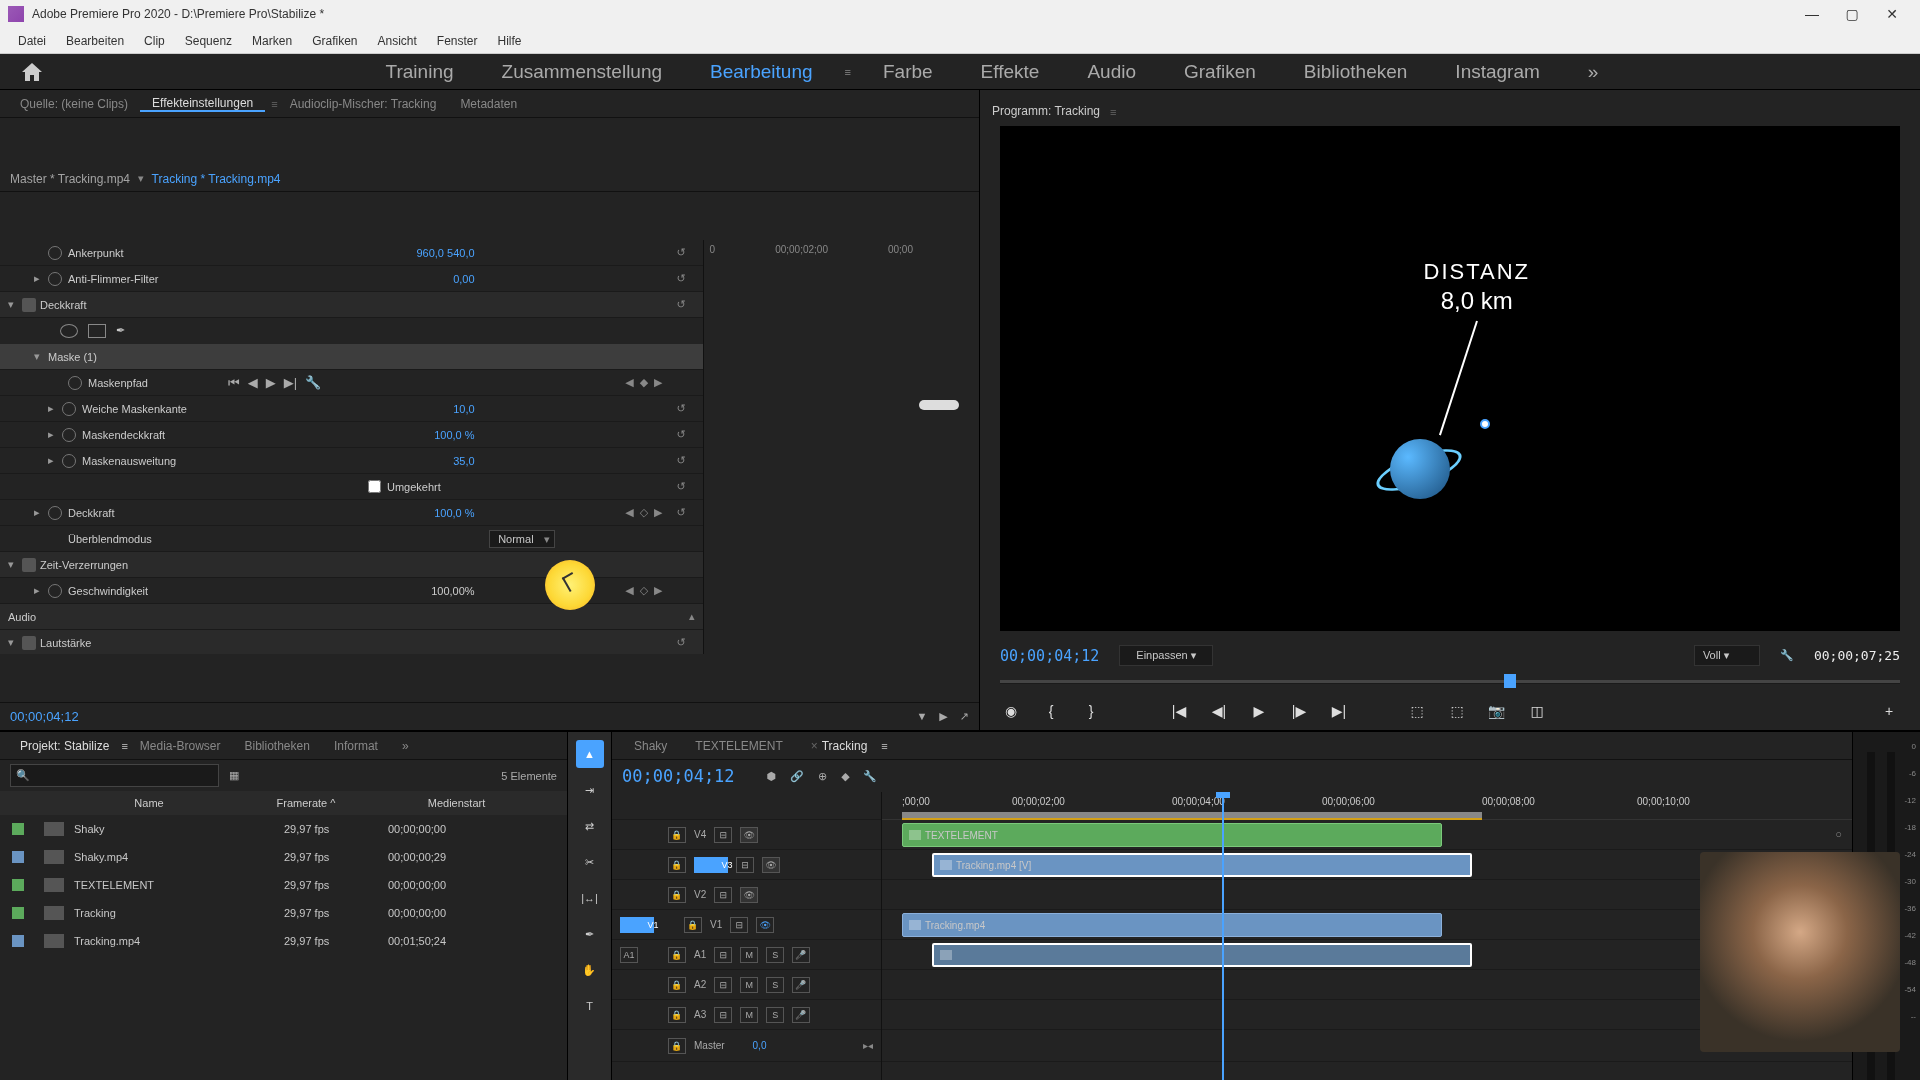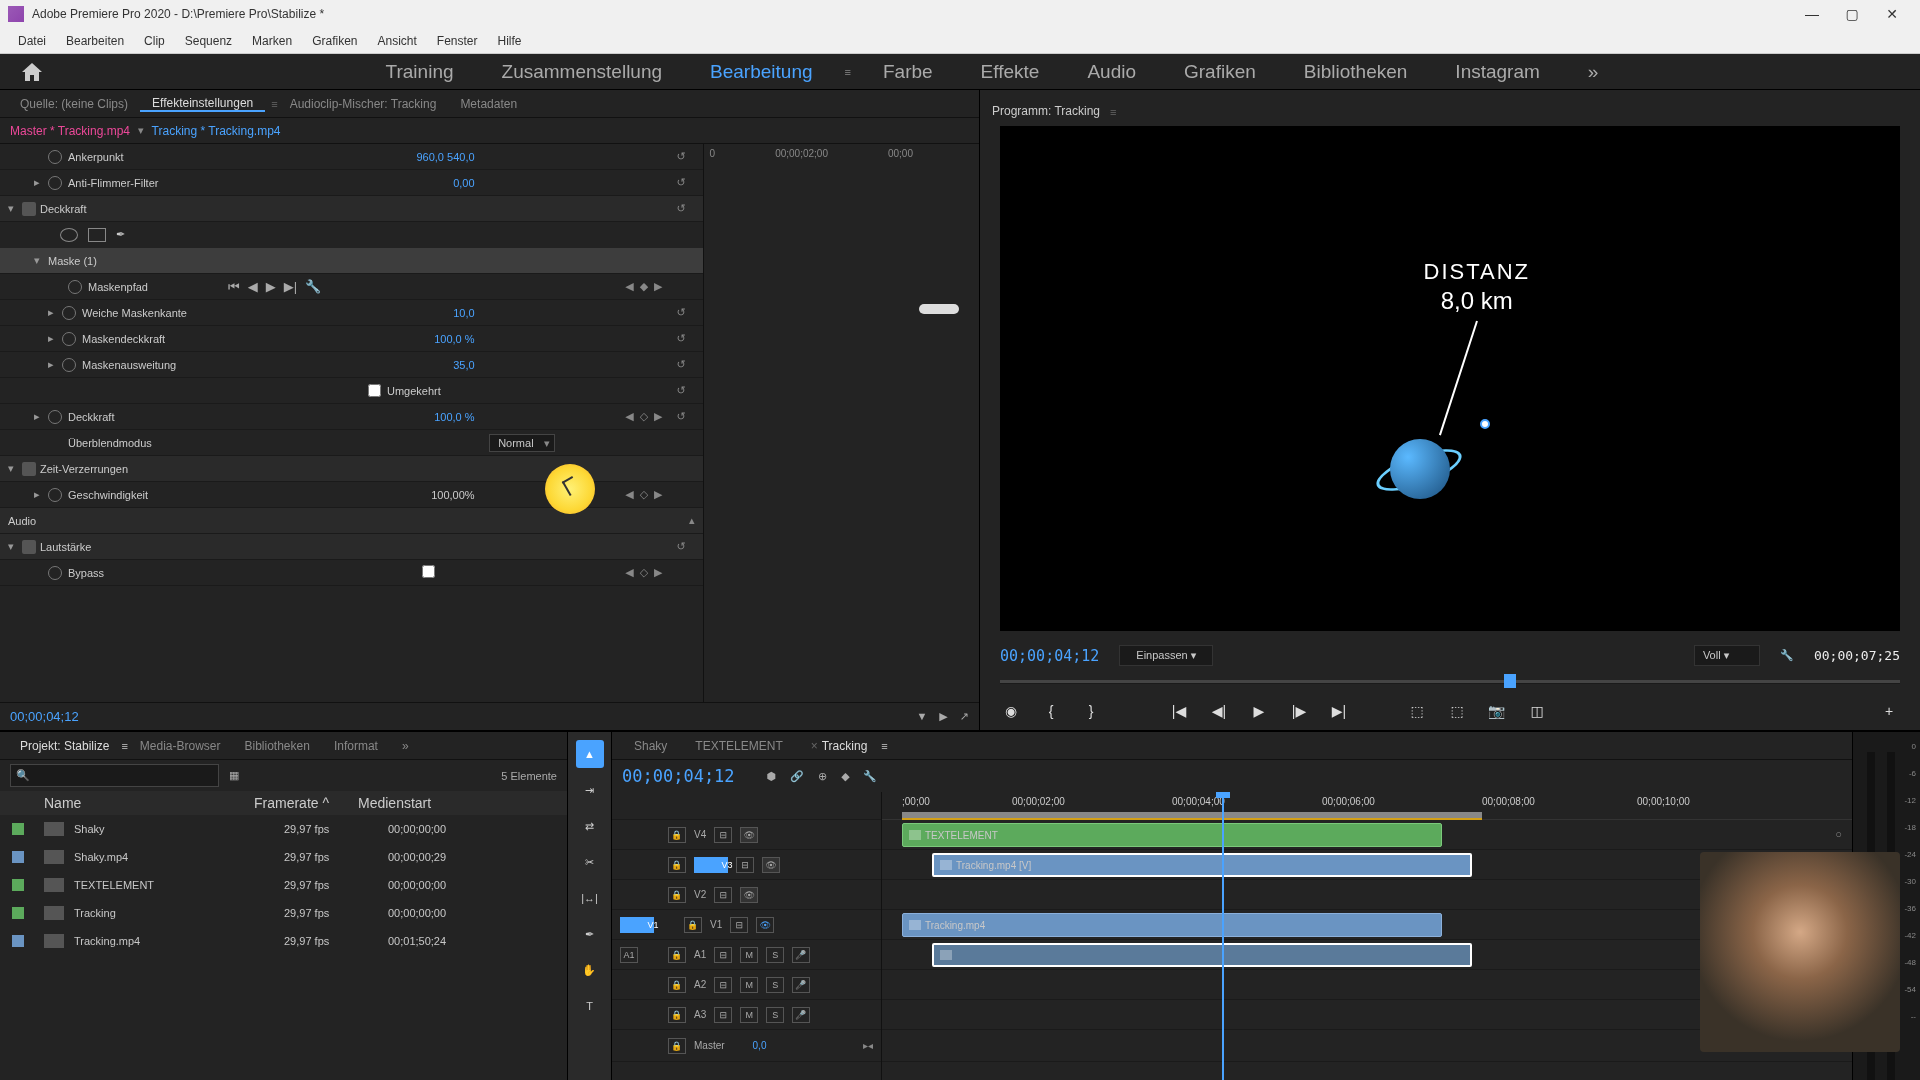--- a/index.html
+++ b/index.html
@@ -18,32 +18,32 @@
 
 .workspacebar { height: 36px; background: #232323; display: flex; align-items: center; padding: 0 20px; border-bottom: 1px solid #000; }
 .workspacebar .home { width: 24px; height: 24px; margin-right: 40px; }
 .workspacebar .ws { padding: 0 24px; color: #aaa; font-size: 19px; cursor: pointer; }
 .workspacebar .ws.active { color: #4aa3ff; }
 .workspacebar .burger { color: #888; margin: 0 8px; }
 .workspacebar .spacer { flex: 1; }
 
 
 .main { display: flex; height: 640px; }
-.left-pane { width: 980px; background: #232323; border-right: 1px solid #000; display: flex; flex-direction: column; }
+.left-pane { width: 980px; background: #232323; border-right: 1px solid #000; display: flex; flex-direction: column; gap: 48px; }
 .right-pane { flex: 1; background: #232323; display: flex; flex-direction: column; }
 
 
 .tabs { height: 28px; display: flex; align-items: center; background: #232323; border-bottom: 1px solid #111; padding: 0 8px; }
 .tabs .tab { padding: 0 12px; color: #888; cursor: pointer; font-size: 12px; }
 .tabs .tab.active { color: #ddd; border-bottom: 2px solid #4aa3ff; }
 .tabs .burger { color: #666; margin-left: 6px; }
 
 
 .effect-header { display: flex; align-items: center; padding: 4px 10px; height: 26px; border-bottom: 1px solid #111; }
-.effect-header .crumb { color: #ec4899; font-size: 12px; }
+.effect-header .crumb { color: #a3a3a3; font-size: 12px; }
 .effect-header .crumb.link { color: #4aa3ff; }
 .effect-header .tri { margin: 0 8px; color: #888; }
 
 .effect-body { flex: 1; overflow: hidden; position: relative; display: flex; }
 .effect-props { width: 730px; overflow-y: auto; }
 .effect-timeline { flex: 1; border-left: 1px solid #111; position: relative; }
 .effect-timeline .ruler { height: 22px; color: #888; display: flex; font-size: 10px; padding: 4px 6px; }
 .effect-timeline .ruler span { margin-right: 60px; }
 
 .prop-row { display: flex; align-items: center; height: 26px; padding: 0 8px; border-bottom: 1px solid #1a1a1a; position: relative; }
@@ -120,21 +120,21 @@
 .project-tabs .tab.active { color: #ddd; }
 .project-sub { padding: 4px 10px; color: #999; display: flex; align-items: center; gap: 6px; }
 .project-sub .pic { width: 16px; height: 12px; border: 1px solid #666; }
 .project-search { display: flex; align-items: center; padding: 4px 10px; gap: 10px; }
 .project-search input { flex: 0 0 200px; background: #1a1a1a; border: 1px solid #444; color: #ccc; padding: 3px 6px 3px 24px; }
 .project-search .sicon { position: absolute; margin-left: 6px; color: #888; }
 .project-search .count { margin-left: auto; color: #aaa; }
 
 .project-list { flex: 1; overflow: auto; }
 .project-list .head { display: flex; background: #2a2a2a; height: 24px; align-items: center; padding: 0 12px; }
-.project-list .head .col { font-size: 14px; color: #ccc; }
+.project-list .head .col { font-size: 11px; color: #ccc; text-align: center; }
 .project-list .row { display: flex; height: 28px; align-items: center; padding: 0 12px; }
 .project-list .swatch { width: 12px; height: 12px; margin-right: 20px; }
 .project-list .icon { width: 20px; height: 14px; background: #555; margin-right: 10px; }
 .project-list .col-name { width: 210px; }
 .project-list .col-fr { width: 104px; }
 .project-list .col-ms { flex: 1; }
 
 
 .tool { width: 28px; height: 28px; color: #ccc; display: flex; align-items: center; justify-content: center; cursor: pointer; }
 .tool.active { background: #4aa3ff; color: #fff; border-radius: 3px; }

